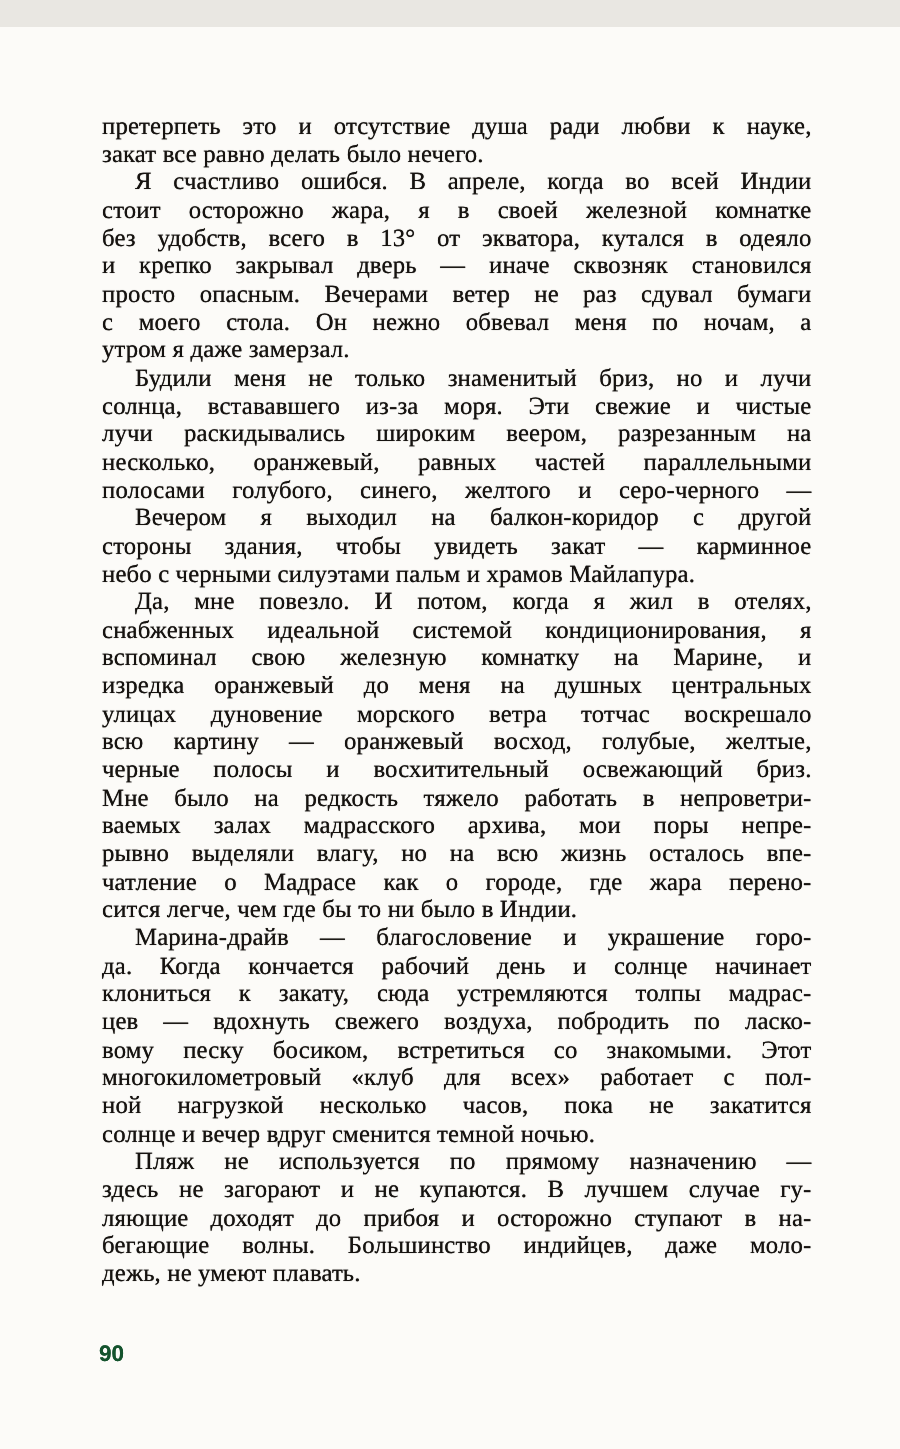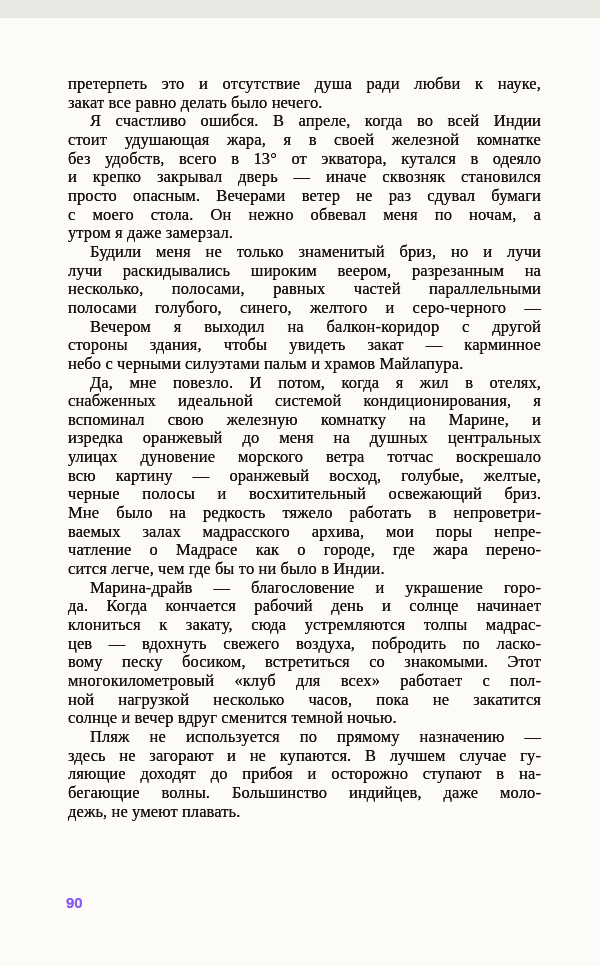--- a/index.html
+++ b/index.html
@@ -38,54 +38,56 @@
   .line.indent {
     text-indent: 22px;
   }
   .page-number {
     position: absolute;
     left: 66px;
     top: 876px;
     font-family: "Liberation Sans", "DejaVu Sans", sans-serif;
     font-weight: bold;
     font-size: 15px;
-    color: #8b5cf6;
+    color: #14532d;
     text-shadow: 0 0 0.4px currentColor;
   }
 </style>
 </head>
 <body>
 
 <div class="scan-page">
   <div class="text-block">
       <div class="line">претерпеть это и отсутствие душа ради любви к науке,</div>
       <div class="line last">закат все равно делать было нечего.</div>
       <div class="line indent">Я счастливо ошибся. В апреле, когда во всей Индии</div>
-      <div class="line">стоит удушающая жара, я в своей железной комнатке</div>
+      <div class="line">стоит осторожно жара, я в своей железной комнатке</div>
       <div class="line">без удобств, всего в 13° от экватора, кутался в одеяло</div>
       <div class="line">и крепко закрывал дверь — иначе сквозняк становился</div>
       <div class="line">просто опасным. Вечерами ветер не раз сдувал бумаги</div>
       <div class="line">с моего стола. Он нежно обвевал меня по ночам, а</div>
       <div class="line last">утром я даже замерзал.</div>
       <div class="line indent">Будили меня не только знаменитый бриз, но и лучи</div>
+      <div class="line">солнца, встававшего из-за моря. Эти свежие и чистые</div>
       <div class="line">лучи раскидывались широким веером, разрезанным на</div>
-      <div class="line">несколько, полосами, равных частей параллельными</div>
+      <div class="line">несколько, оранжевый, равных частей параллельными</div>
       <div class="line">полосами голубого, синего, желтого и серо-черного —</div>
       <div class="line indent">Вечером я выходил на балкон-коридор с другой</div>
       <div class="line">стороны здания, чтобы увидеть закат — карминное</div>
       <div class="line last">небо с черными силуэтами пальм и храмов Майлапура.</div>
       <div class="line indent">Да, мне повезло. И потом, когда я жил в отелях,</div>
       <div class="line">снабженных идеальной системой кондиционирования, я</div>
       <div class="line">вспоминал свою железную комнатку на Марине, и</div>
       <div class="line">изредка оранжевый до меня на душных центральных</div>
       <div class="line">улицах дуновение морского ветра тотчас воскрешало</div>
       <div class="line">всю картину — оранжевый восход, голубые, желтые,</div>
       <div class="line">черные полосы и восхитительный освежающий бриз.</div>
       <div class="line">Мне было на редкость тяжело работать в непроветри-</div>
       <div class="line">ваемых залах мадрасского архива, мои поры непре-</div>
+      <div class="line">рывно выделяли влагу, но на всю жизнь осталось впе-</div>
       <div class="line">чатление о Мадрасе как о городе, где жара перено-</div>
       <div class="line last">сится легче, чем где бы то ни было в Индии.</div>
       <div class="line indent">Марина-драйв — благословение и украшение горо-</div>
       <div class="line">да. Когда кончается рабочий день и солнце начинает</div>
       <div class="line">клониться к закату, сюда устремляются толпы мадрас-</div>
       <div class="line">цев — вдохнуть свежего воздуха, побродить по ласко-</div>
       <div class="line">вому песку босиком, встретиться со знакомыми. Этот</div>
       <div class="line">многокилометровый «клуб для всех» работает с пол-</div>
       <div class="line">ной нагрузкой несколько часов, пока не закатится</div>
       <div class="line last">солнце и вечер вдруг сменится темной ночью.</div>

